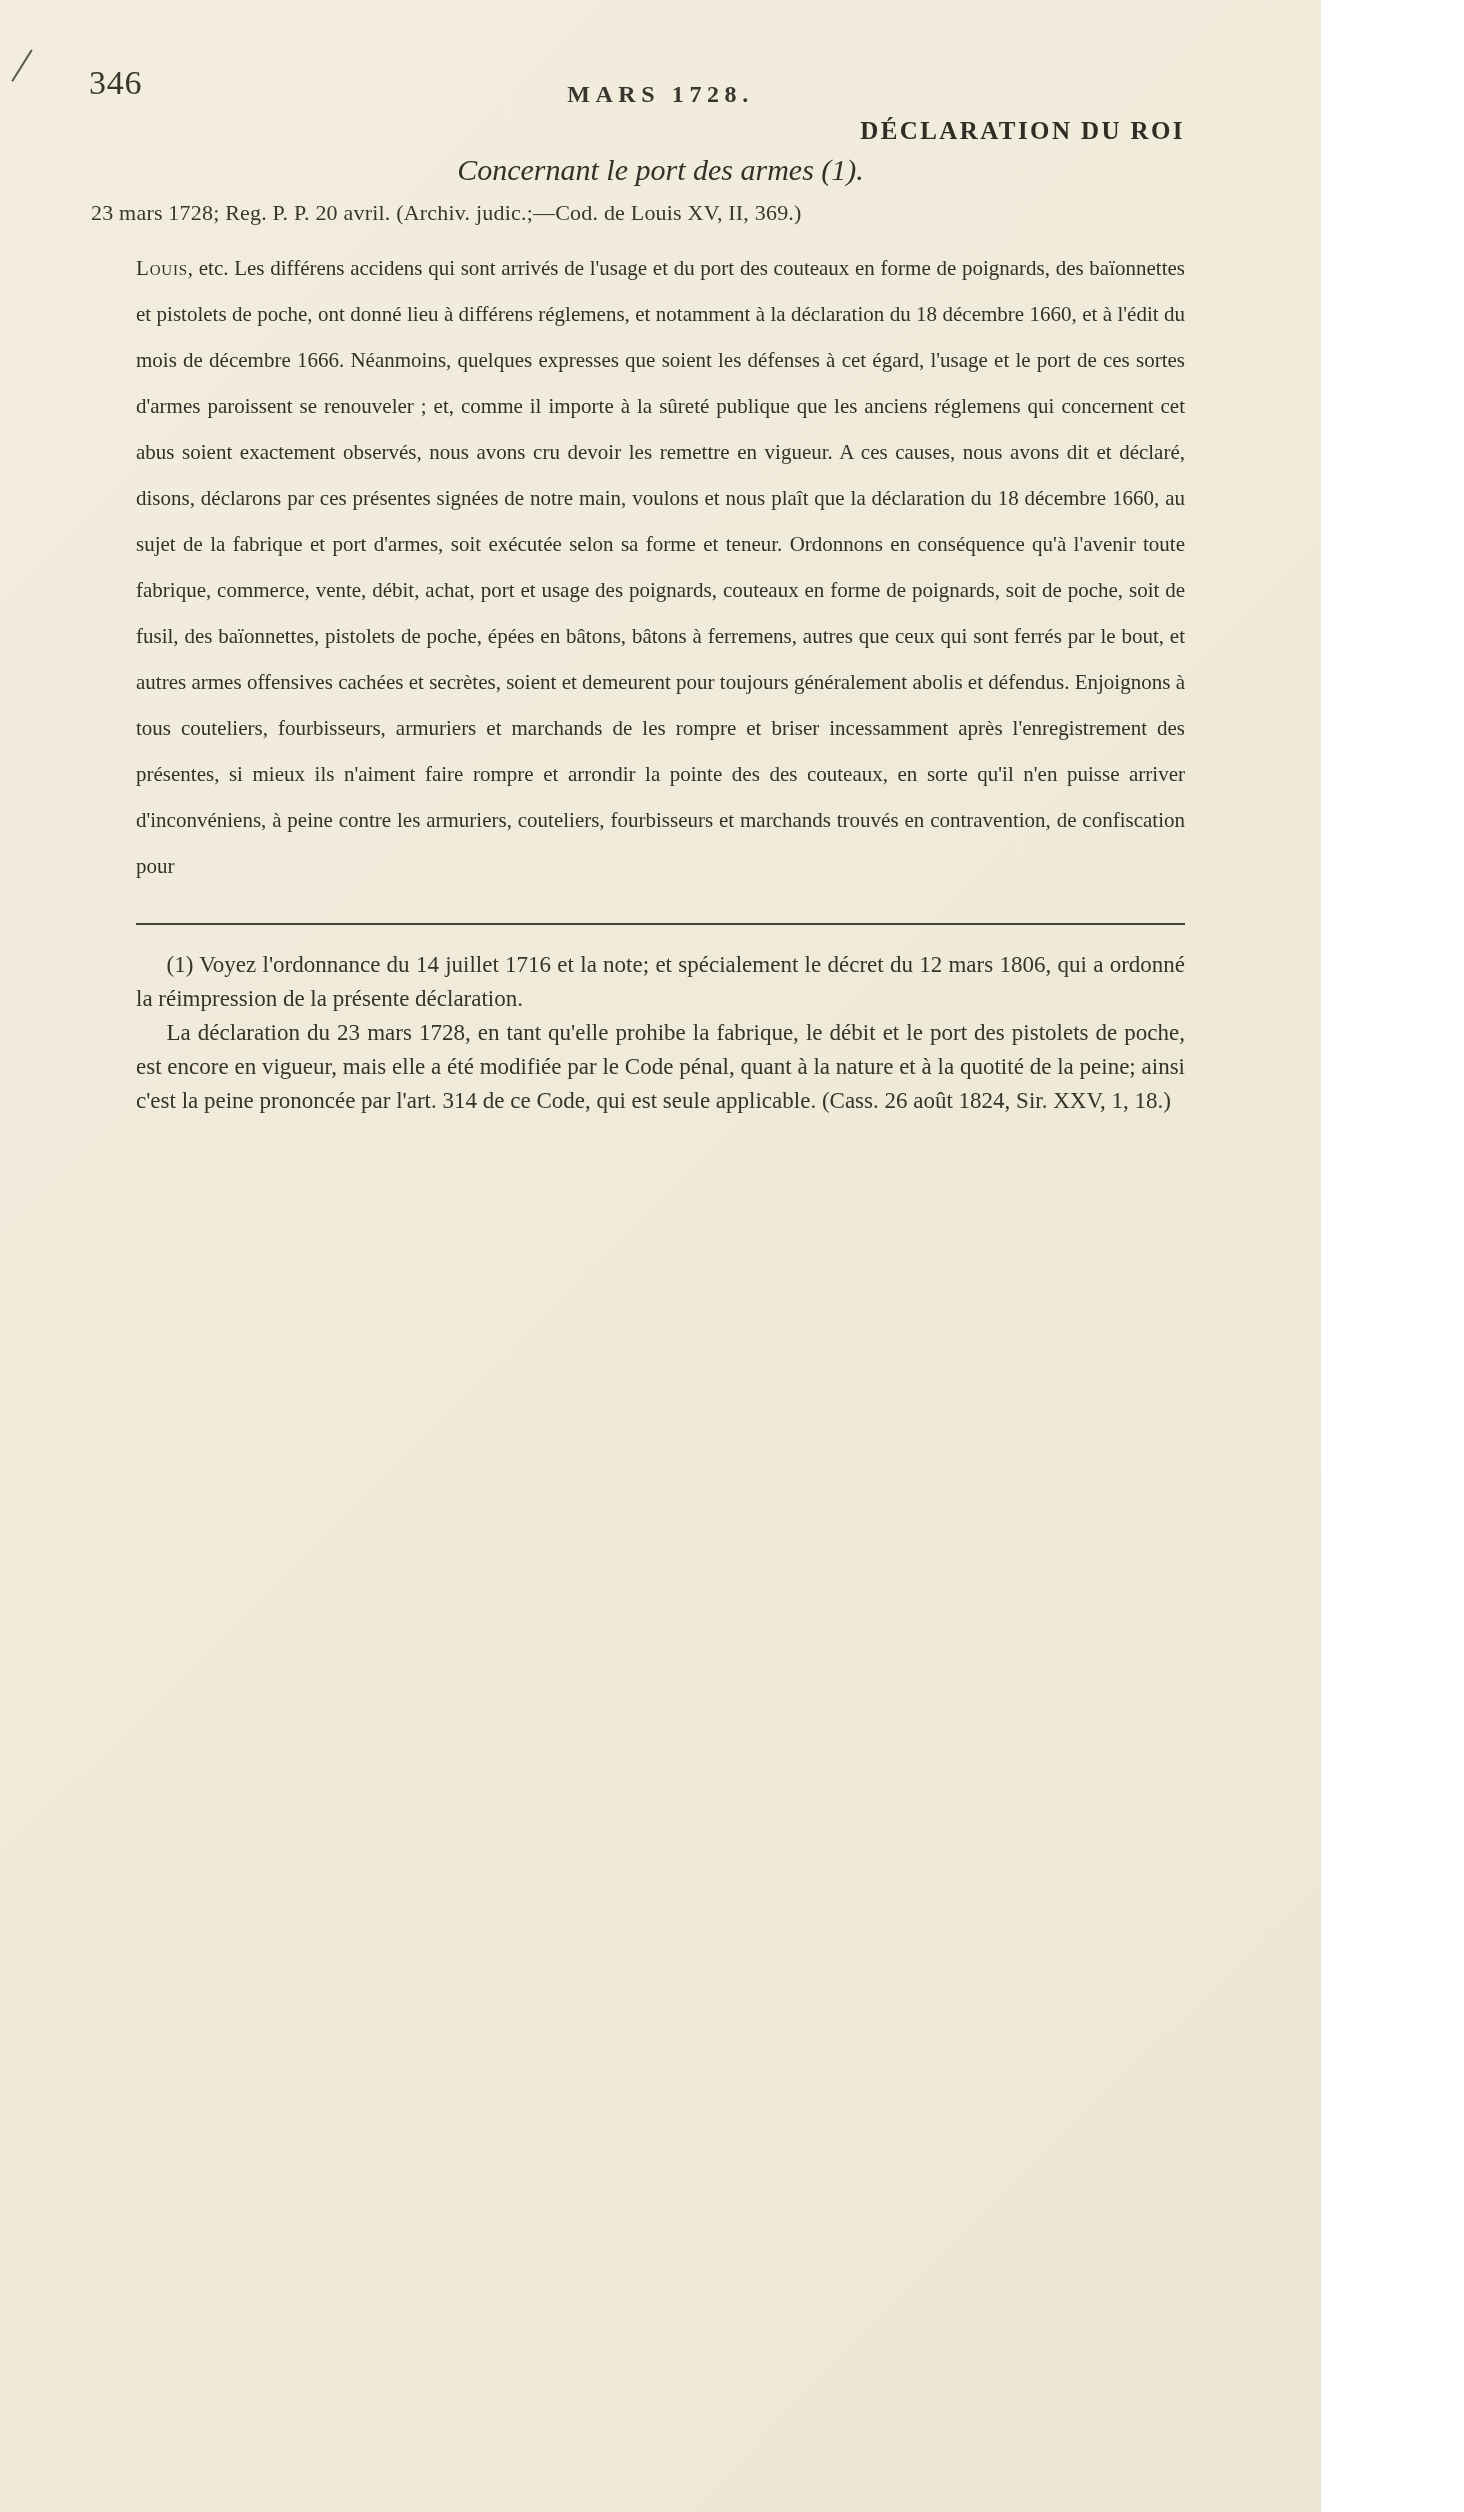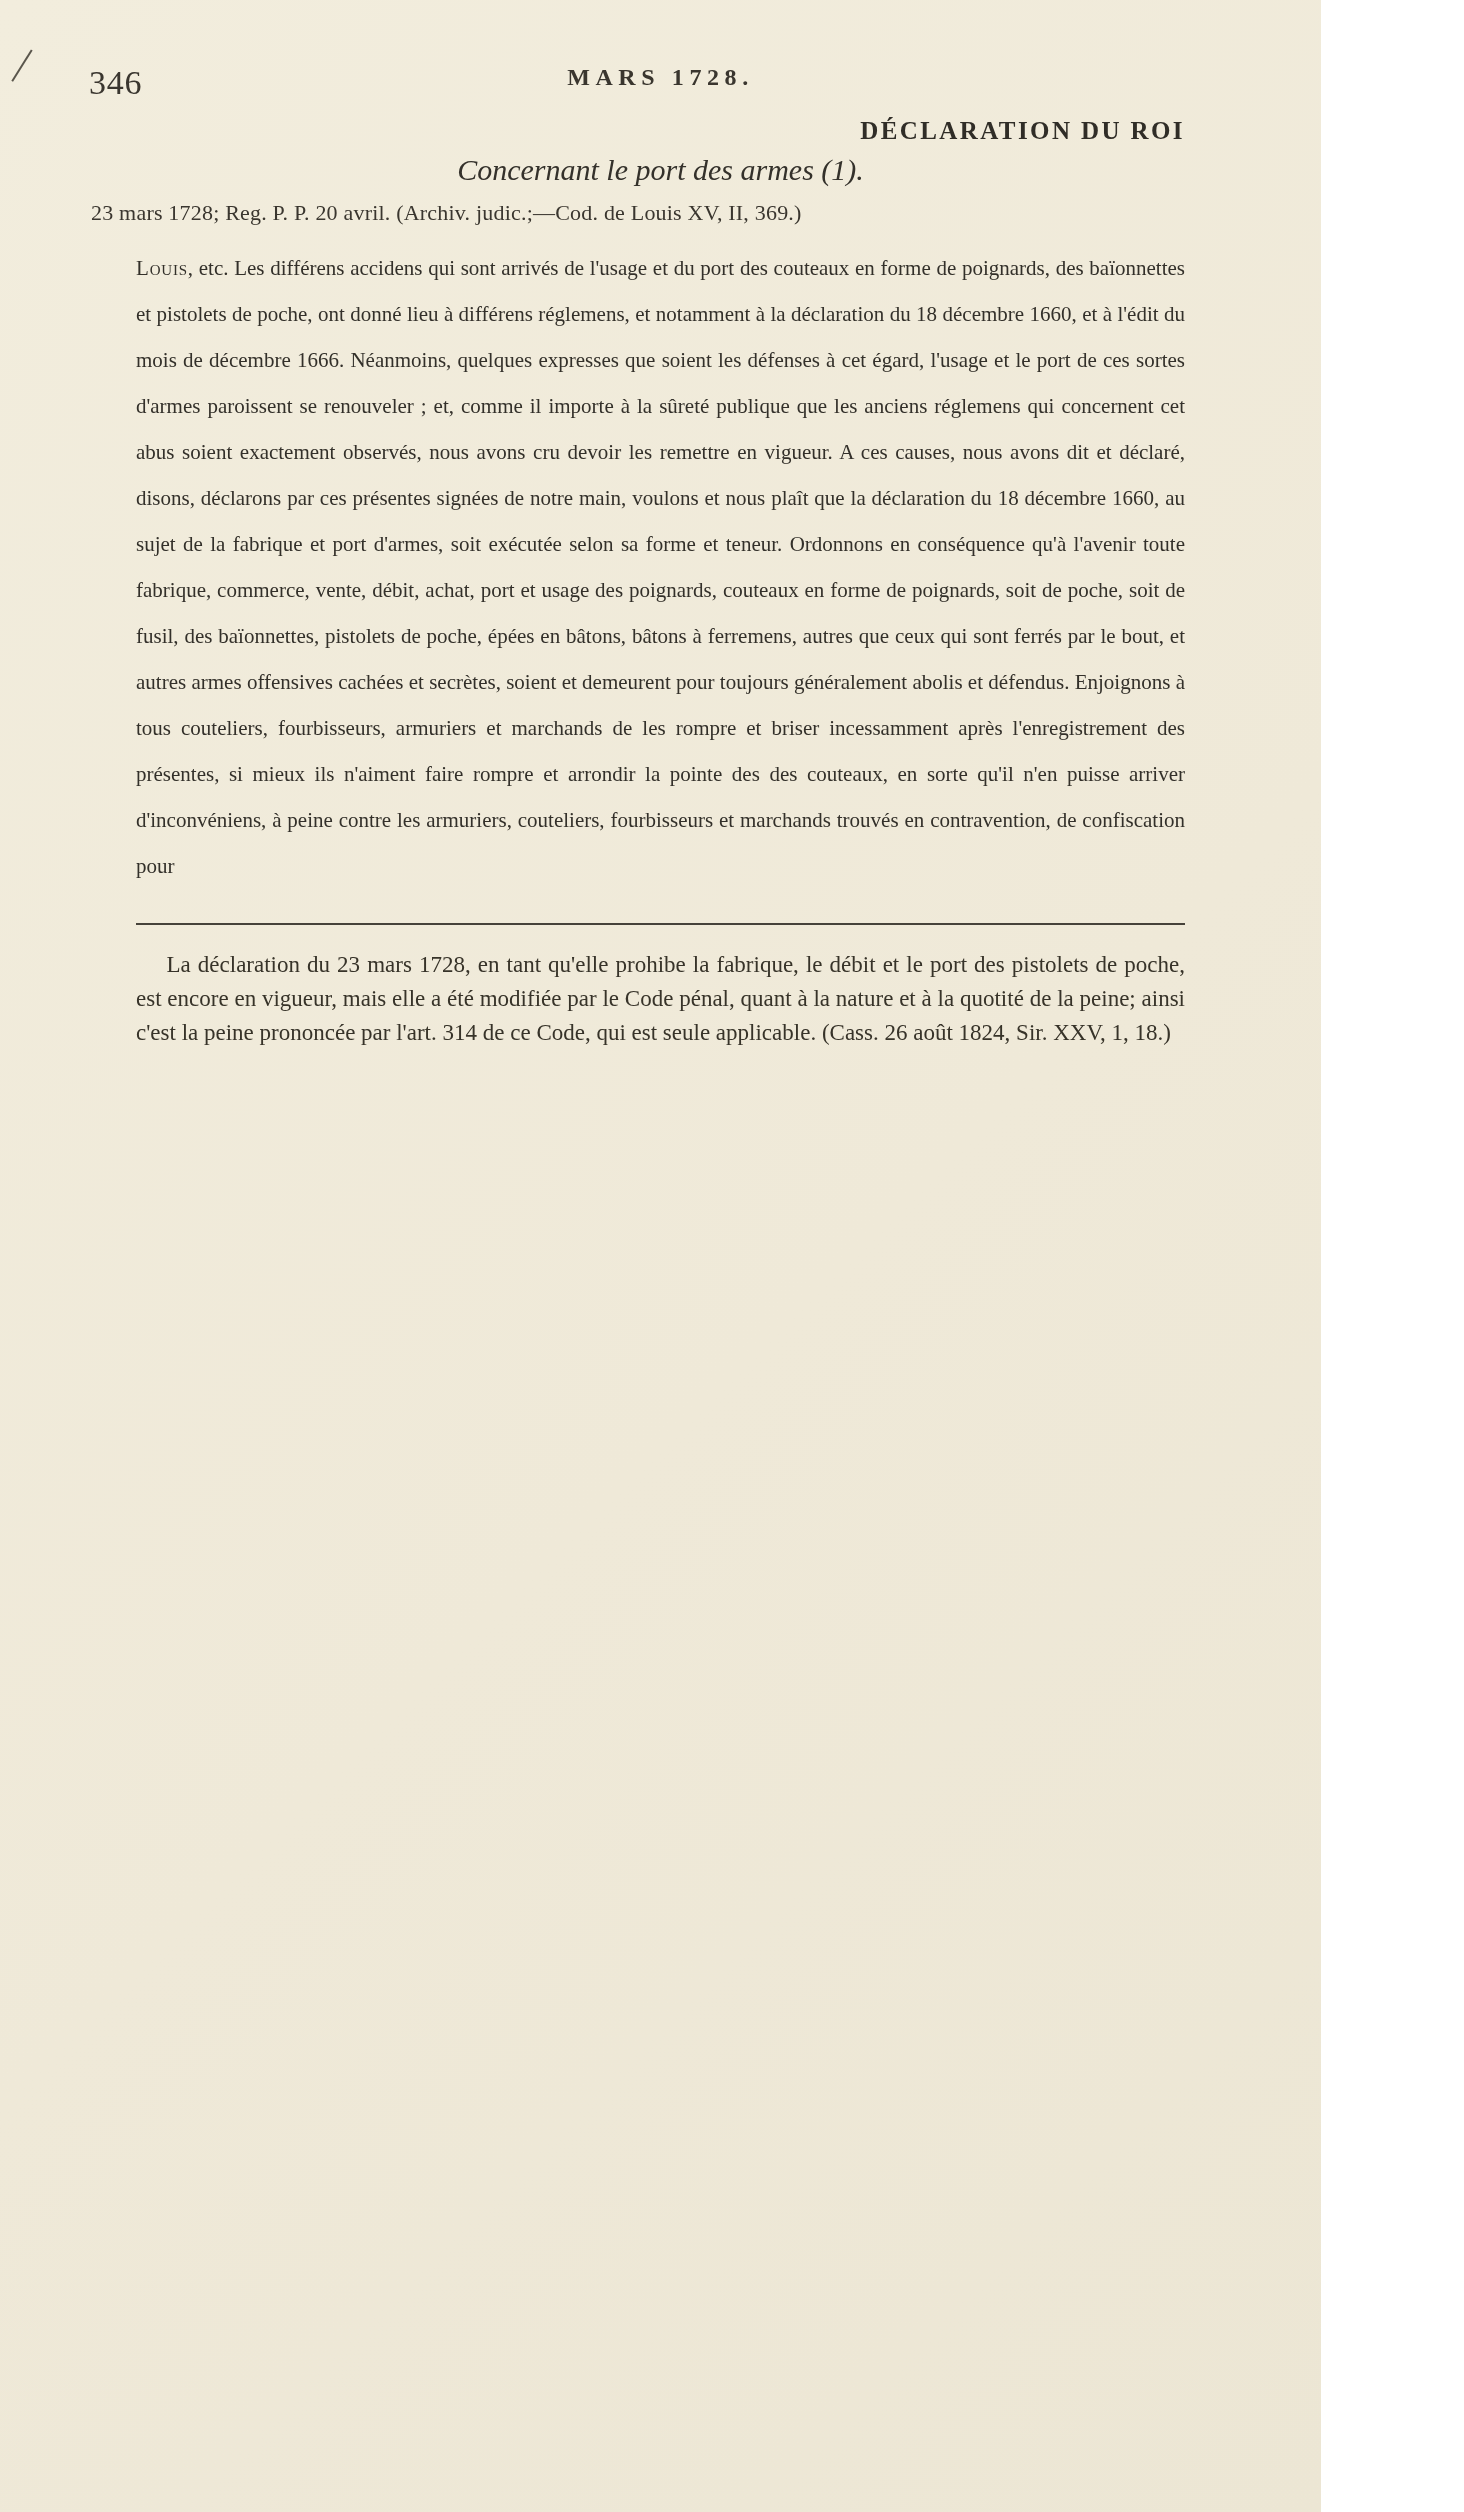--- a/index.html
+++ b/index.html
@@ -36,21 +36,21 @@
     position: absolute;
     left: -47px;
     top: 0;
     font-size: 34px;
     letter-spacing: 0.8px;
     color: #3a362f;
   }
   .running-head {
     position: absolute;
     left: 0; right: 0;
-    top: 0;
+    top: 17px;
     text-align: center;
     font-size: 24px;
     letter-spacing: 5.6px;
     font-weight: bold;
     color: #3a362f;
   }
   .title {
     margin-top: 11.2px;
     text-align: right;
     font-size: 25px;
@@ -119,17 +119,18 @@
 
   <div class="subtitle">Concernant le port des armes (1).</div>
 
   <div class="reference">23 mars 1728; Reg. P. P. 20 avril. (Archiv. judic.;—Cod. de Louis XV, II, 369.)</div>
 
   <div class="body-text"><span class="lead-word">Louis</span><span>, etc. Les différens accidens qui sont arrivés de l'usage et du port des couteaux en forme de poignards, des baïonnettes et pistolets de poche, ont donné lieu à différens réglemens, et notamment à la déclaration du 18 décembre 1660, et à l'édit du mois de décembre 1666. Néanmoins, quelques expresses que soient les défenses à cet égard, l'usage et le port de ces sortes d'armes paroissent se renouveler ; et, comme il importe à la sûreté publique que les anciens réglemens qui concernent cet abus soient exactement observés, nous avons cru devoir les remettre en vigueur. A ces causes, nous avons dit et déclaré, disons, déclarons par ces présentes signées de notre main, voulons et nous plaît que la déclaration du 18 décembre 1660, au sujet de la fabrique et port d'armes, soit exécutée selon sa forme et teneur. Ordonnons en conséquence qu'à l'avenir toute fabrique, commerce, vente, débit, achat, port et usage des poignards, couteaux en forme de poignards, soit de poche, soit de fusil, des baïonnettes, pistolets de poche, épées en bâtons, bâtons à ferremens, autres que ceux qui sont ferrés par le bout, et autres armes offensives cachées et secrètes, soient et demeurent pour toujours généralement abolis et défendus. Enjoignons à tous couteliers, fourbisseurs, armuriers et marchands de les rompre et briser incessamment après l'enregistrement des présentes, si mieux ils n'aiment faire rompre et arrondir la pointe des des couteaux, en sorte qu'il n'en puisse arriver d'inconvéniens, à peine contre les armuriers, couteliers, fourbisseurs et marchands trouvés en contravention, de confiscation pour</span></div>
 
   <hr class="divider">
 
   <div class="footnotes">
+    <p>(1) Voyez l'ordonnance du 14 juillet 1716 et la note; et spécialement le décret du 12 mars 1806, qui a ordonné la réimpression de la présente déclaration.</p>
     <p>La déclaration du 23 mars 1728, en tant qu'elle prohibe la fabrique, le débit et le port des pistolets de poche, est encore en vigueur, mais elle a été modifiée par le Code pénal, quant à la nature et à la quotité de la peine; ainsi c'est la peine prononcée par l'art. 314 de ce Code, qui est seule applicable. (Cass. 26 août 1824, Sir. XXV, 1, 18.)</p>
   </div>
 
 </div>
 
 
 </body></html>

